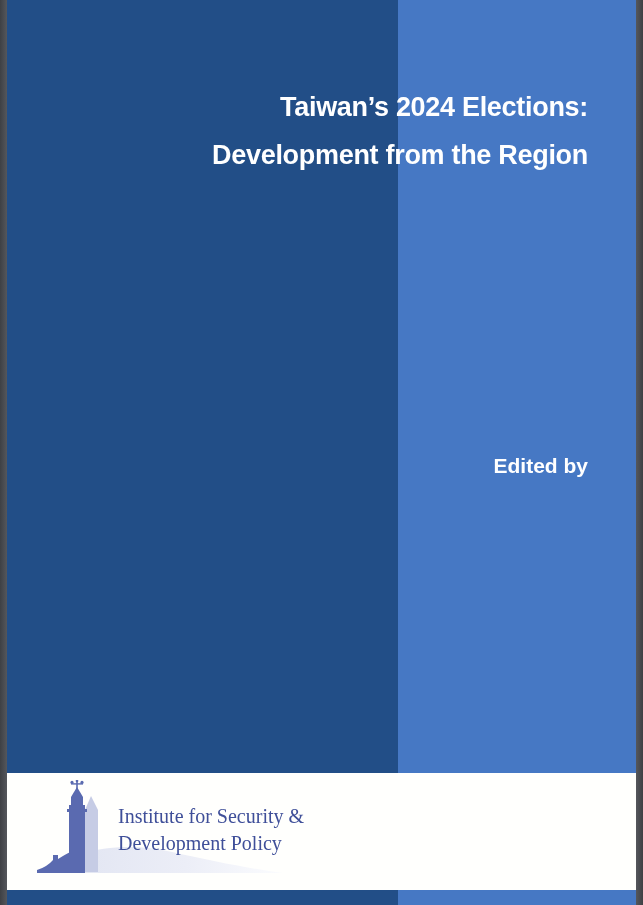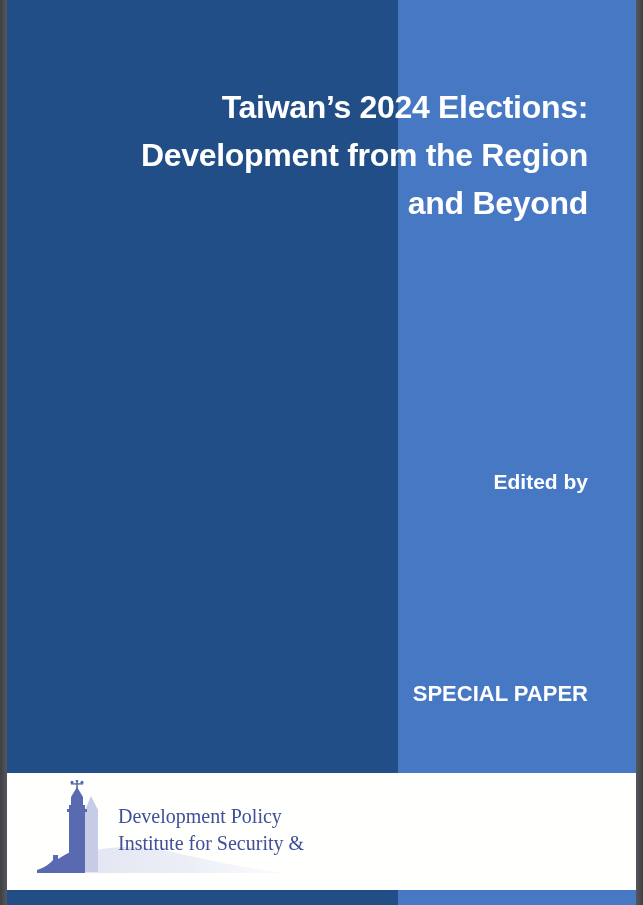--- a/index.html
+++ b/index.html
@@ -39,34 +39,33 @@
   .col-dark  { width: 391px; background: #224e87; }
   .col-light { flex: 1;      background: #4678c4; }
 
   .title {
     position: absolute;
     top: 83px;
     right: 55px;
     margin: 0;
     text-align: right;
     color: #ffffff;
-    font-size: 32px;
+    font-size: 27px;
     line-height: 48px;
     font-weight: 700;
     letter-spacing: -0.3px;
     z-index: 2;
   }
   .editor-block {
     position: absolute;
     top: 452px;
     right: 55px;
     text-align: right;
     color: #ffffff;
     z-index: 2;
-    margin-top: 16px;
   }
   .edited-by {
     font-size: 21px;
     line-height: 27px;
     font-weight: 700;
   }
   .editor-name {
     font-size: 29px;
     line-height: 32px;
     font-weight: 400;
@@ -128,29 +127,27 @@
   <div class="edge right"></div>
 
   <div class="cover-bg">
     <div class="col-dark"></div>
     <div class="col-light"></div>
   </div>
 
   <h1 class="title">
     <span>Taiwan’s 2024 Elections:</span><br>
     <span>Development from the Region</span><br>
-    <span>and Beyond</span>
   </h1>
 
   <div class="editor-block">
     <div class="edited-by">Edited by</div>
   </div>
 
   <div class="paper-block">
-    <div>SPECIAL PAPER</div>
   </div>
 
   <div class="publisher-band">
     <svg class="logo-svg" width="250" height="100" viewBox="0 0 250 100" xmlns="http://www.w3.org/2000/svg">
 
       <defs>
         <linearGradient id="hillFade" x1="0" y1="0" x2="1" y2="0">
           <stop offset="0" stop-color="#dfe3f1"></stop>
           <stop offset="0.6" stop-color="#eceef7"></stop>
           <stop offset="1" stop-color="#fbfcfe"></stop>
@@ -168,22 +165,22 @@
       <rect x="34" y="17" width="12" height="10" fill="#5a6ab0"></rect>
 
       <polygon points="34,17 40,7 46,17" fill="#5a6ab0"></polygon>
       <rect x="39.2" y="1" width="1.6" height="9" fill="#5a6ab0"></rect>
       <rect x="34" y="3.2" width="12" height="1.4" fill="#5a6ab0"></rect>
       <circle cx="35" cy="2.4" r="1.6" fill="#5a6ab0"></circle>
       <circle cx="45" cy="2.4" r="1.6" fill="#5a6ab0"></circle>
       <circle cx="40" cy="0.9" r="1.3" fill="#5a6ab0"></circle>
     </svg>
     <div class="org-name">
+      <div>Institute for Security &amp;</div>
       <div>Development Policy</div>
-      <div>Institute for Security &amp;</div>
     </div>
   </div>
 
   <div class="bottom-strip">
     <div class="col-dark"></div>
     <div class="col-light"></div>
   </div>
 
 </div>
 

